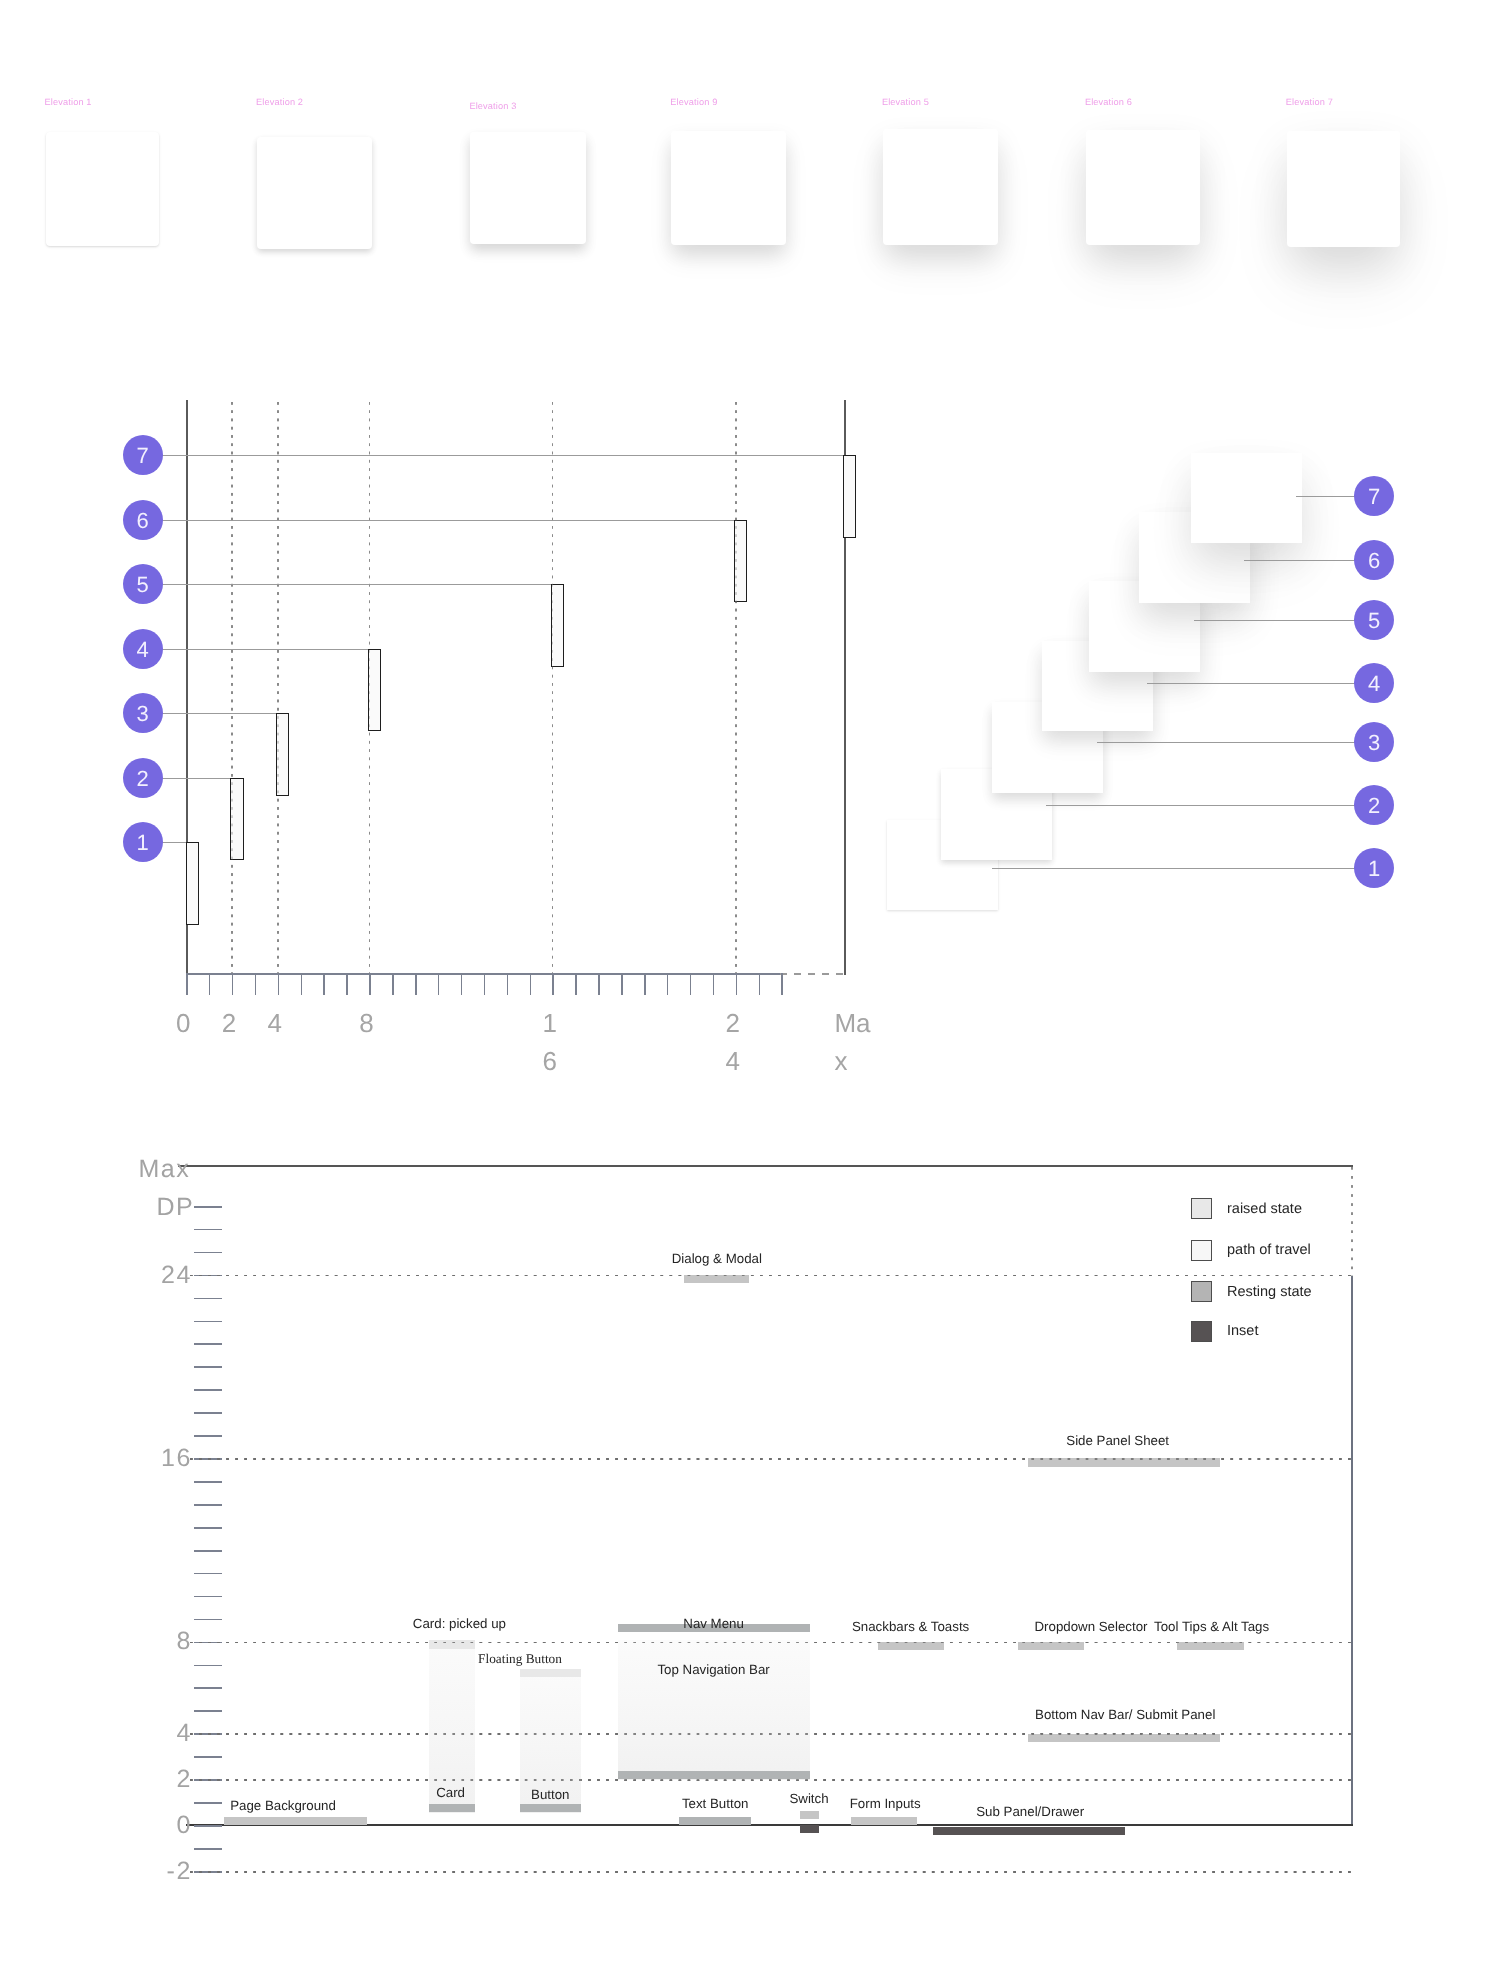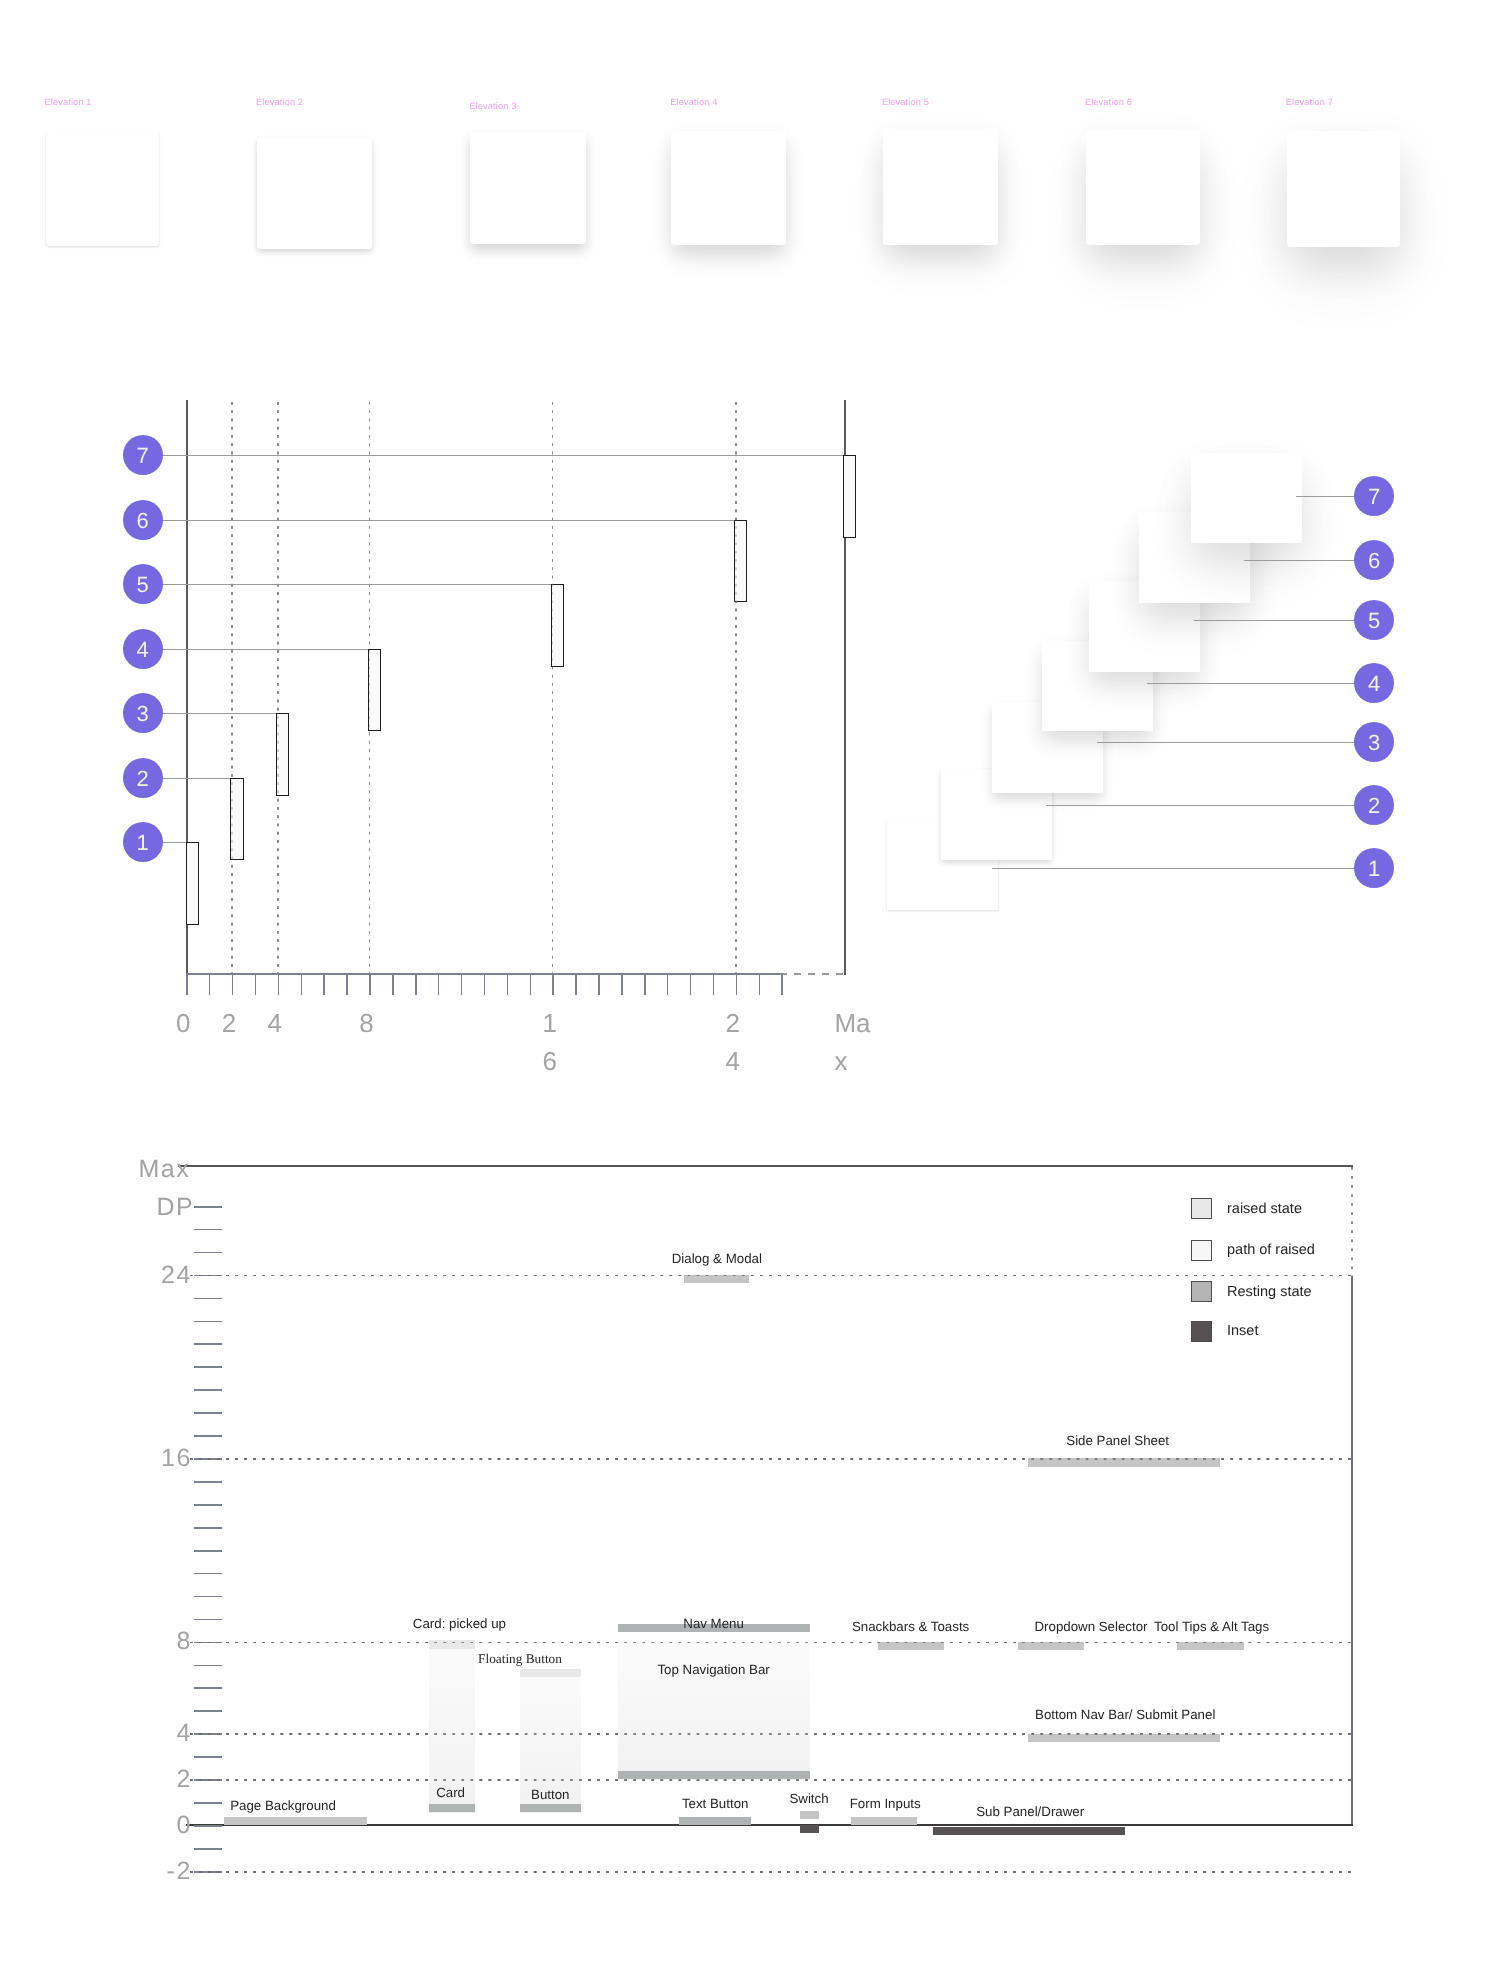--- a/index.html
+++ b/index.html
@@ -42,21 +42,21 @@
 </head>
 <body>
 
 <div>
 <span class="elabel" style="left:44.5px;top:96.5px;">Elevation 1</span>
 <div class="ecard" style="left:45.5px;top:132.0px;width:113.5px;height:113.5px;box-shadow:0 1px 3px rgba(0,0,0,.10),0 1px 2px rgba(0,0,0,.06);"></div>
 <span class="elabel" style="left:256.0px;top:96.5px;">Elevation 2</span>
 <div class="ecard" style="left:257.0px;top:136.9px;width:115.0px;height:112.0px;box-shadow:0 3px 6px rgba(0,0,0,.10),0 3px 6px rgba(0,0,0,.07);"></div>
 <span class="elabel" style="left:469.4px;top:101px;">Elevation 3</span>
 <div class="ecard" style="left:470.4px;top:131.5px;width:115.3px;height:112.8px;box-shadow:0 6px 12px rgba(0,0,0,.10),0 8px 14px rgba(0,0,0,.07);"></div>
-<span class="elabel" style="left:670.3px;top:96.5px;">Elevation 4</span>
+<span class="elabel" style="left:670.3px;top:96.5px;">Elevation 9</span>
 <div class="ecard" style="left:671.3px;top:131.0px;width:114.5px;height:113.5px;box-shadow:0 9px 20px rgba(0,0,0,.10),0 14px 26px rgba(0,0,0,.07);"></div>
 <span class="elabel" style="left:881.9px;top:96.5px;">Elevation 5</span>
 <div class="ecard" style="left:882.9px;top:129.1px;width:115.6px;height:115.9px;box-shadow:0 12px 28px rgba(0,0,0,.10),0 20px 38px rgba(0,0,0,.07);"></div>
 <span class="elabel" style="left:1084.9px;top:96.5px;">Elevation 6</span>
 <div class="ecard" style="left:1085.9px;top:130.0px;width:113.8px;height:115.0px;box-shadow:0 15px 36px rgba(0,0,0,.10),0 26px 50px rgba(0,0,0,.07);"></div>
 <span class="elabel" style="left:1285.8px;top:96.5px;">Elevation 7</span>
 <div class="ecard" style="left:1286.8px;top:131.0px;width:113.2px;height:116.0px;box-shadow:0 19px 46px rgba(0,0,0,.10),0 34px 64px rgba(0,0,0,.07);"></div>
 </div>
 <div>
 <div style="position:absolute;left:186.0px;top:400.0px;width:1.9px;height:574.6px;background:#5a5a5a;"></div>
@@ -219,21 +219,21 @@
 <div class="ylab" style="left:93.5px;top:1629.4px;width:100px;">8</div>
 <div class="ylab" style="left:93.5px;top:1721.2px;width:100px;">4</div>
 <div class="ylab" style="left:93.5px;top:1767.0px;width:100px;">2</div>
 <div class="ylab" style="left:93.5px;top:1812.9px;width:100px;">0</div>
 <div class="ylab" style="left:93.5px;top:1858.8px;width:100px;">-2</div>
 <div class="ylab" style="left:92.0px;top:1157.3px;width:100px;">Max</div>
 <div class="ylab" style="left:96.0px;top:1194.9px;width:100px;">DP</div>
 <div class="lgsq" style="left:1191px;top:1198.0px;background:#e8e8e8;"></div>
 <span class="lgtx" style="left:1227px;top:1200.5px;">raised state</span>
 <div class="lgsq" style="left:1191px;top:1239.8px;background:#f7f7f7;"></div>
-<span class="lgtx" style="left:1227px;top:1242.3px;">path of raised</span>
+<span class="lgtx" style="left:1227px;top:1242.3px;">path of travel</span>
 <div class="lgsq" style="left:1191px;top:1281.4px;background:#b4b4b4;"></div>
 <span class="lgtx" style="left:1227px;top:1283.9px;">Resting state</span>
 <div class="lgsq" style="left:1191px;top:1320.7px;background:#565253;"></div>
 <span class="lgtx" style="left:1227px;top:1323.2px;">Inset</span>
 <div class="bar-path" style="left:429.0px;top:1640.2px;width:46.0px;height:173.1px;"></div>
 <div class="bar-raise" style="left:429.0px;top:1640.2px;width:46.0px;height:8.6px;"></div>
 <div class="bar-rest" style="left:429.0px;top:1803.9px;width:46.0px;height:8.2px;"></div>
 <div class="bar-path" style="left:519.5px;top:1668.9px;width:61.8px;height:144.4px;"></div>
 <div class="bar-raise" style="left:519.5px;top:1668.9px;width:61.8px;height:8.6px;"></div>
 <div class="bar-rest" style="left:519.5px;top:1803.9px;width:61.8px;height:8.2px;"></div>

